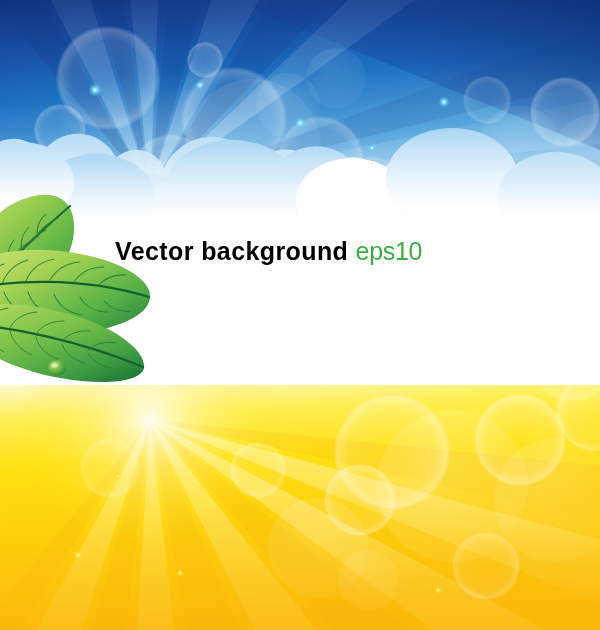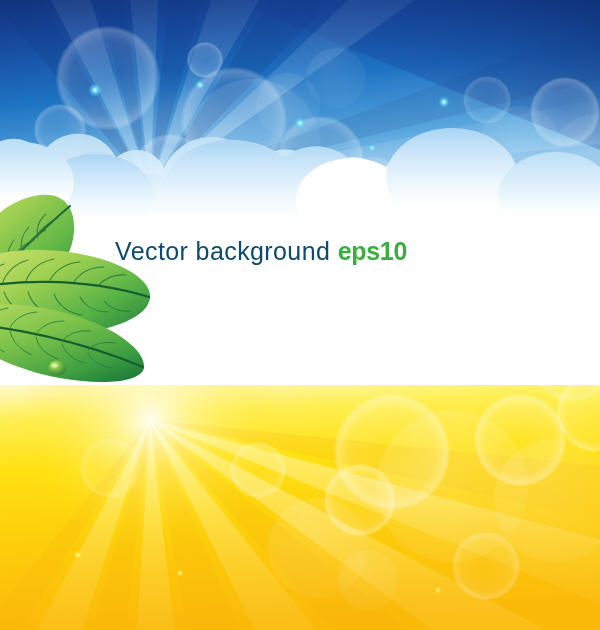--- a/index.html
+++ b/index.html
@@ -21,26 +21,26 @@
     top:239px;
     font-family:"Liberation Sans", sans-serif;
     font-size:25px;
     letter-spacing:0.4px;
     white-space:nowrap;
     line-height:1;
     z-index:40;
     -webkit-font-smoothing:antialiased;
   }
   .headline .t1{
-    color:#0c4a6e;
-    font-weight:400;
+    color:#000000;
+    font-weight:700;
   }
   .headline .t2{
     color:#3aae3f;
-    font-weight:700;
+    font-weight:400;
     letter-spacing:-0.3px;
   }
 </style>
 </head>
 <body>
 
 <div id="stage">
 
   <svg viewBox="0 0 600 630" xmlns="http://www.w3.org/2000/svg">
     <defs>

